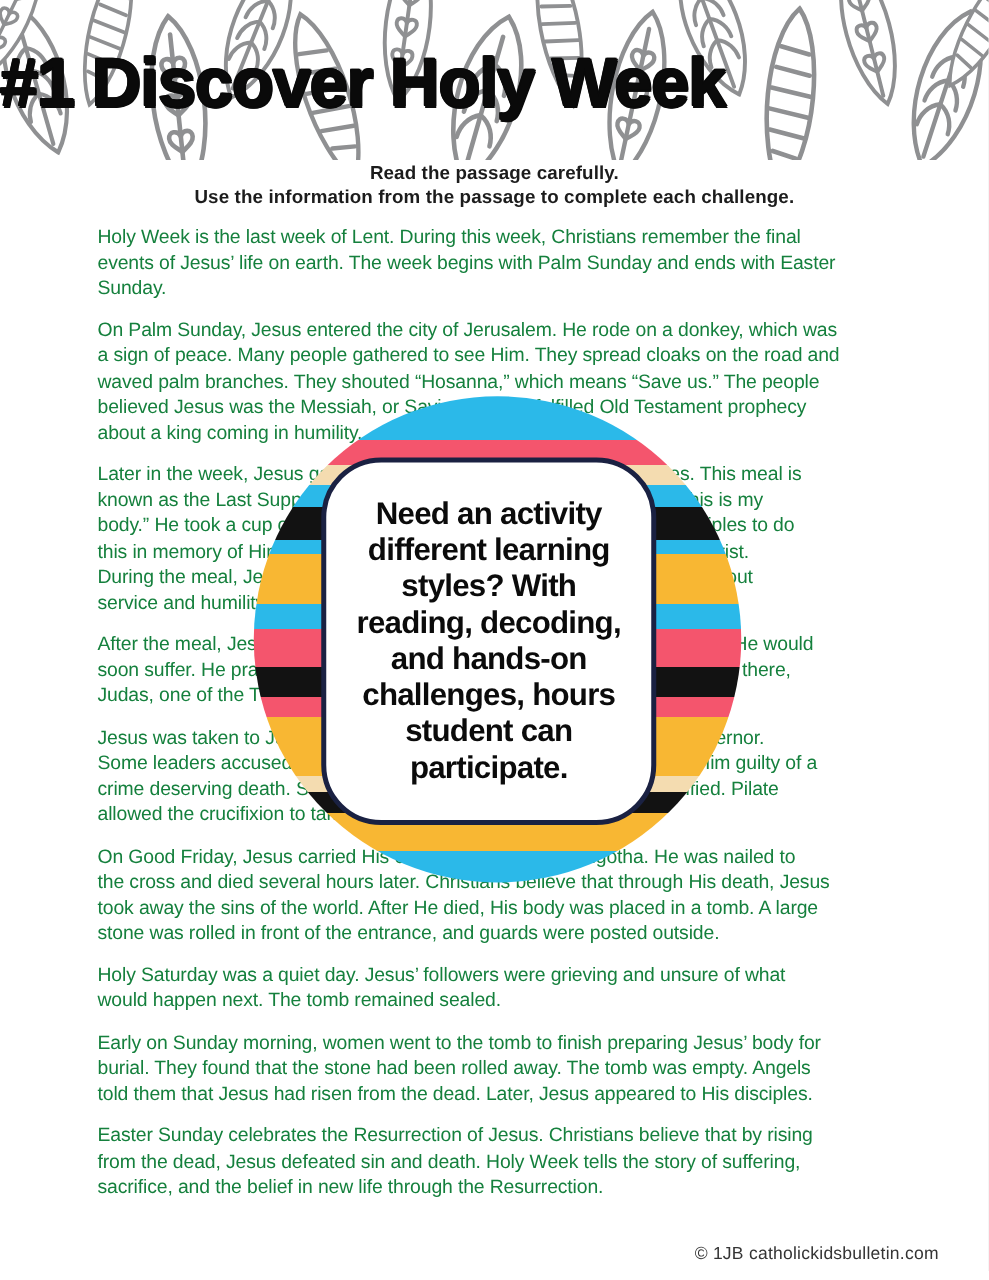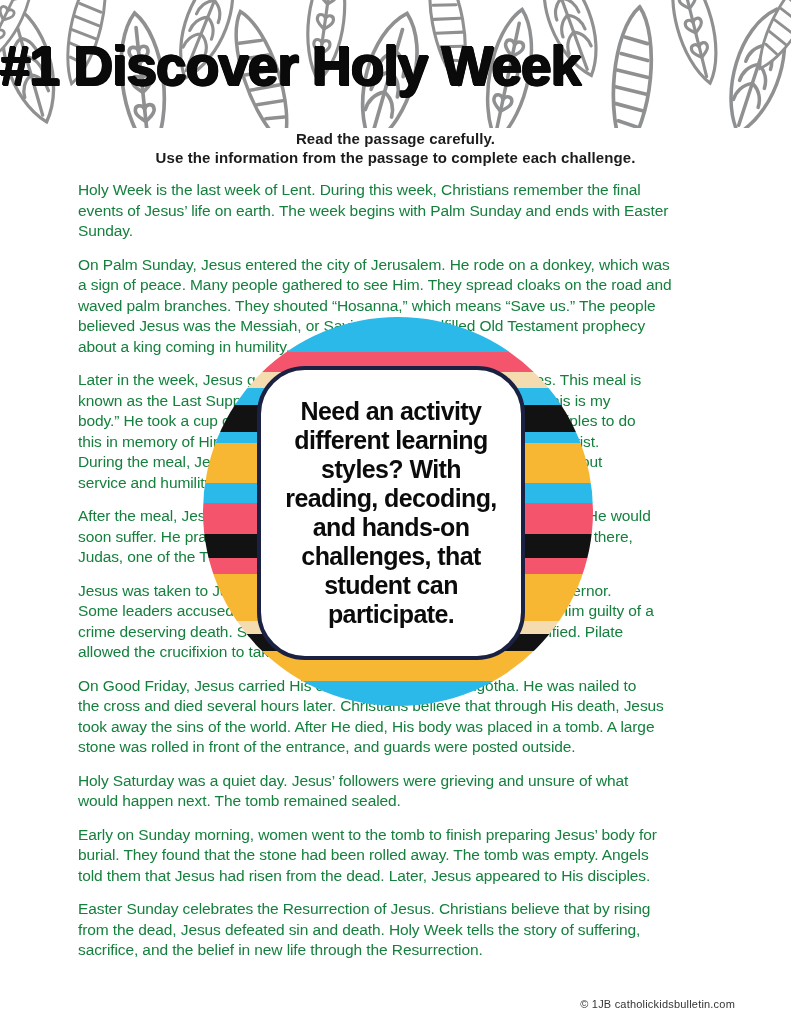--- a/index.html
+++ b/index.html
@@ -40,22 +40,22 @@
     border:4px solid #1a2142; border-radius:48px; z-index:3;
     display:flex; flex-direction:column; justify-content:center; align-items:center;
     padding:6px 2px;
   }
   .oline{
     font-size:25px; font-weight:bold; line-height:29px;
     letter-spacing:-0.6px; color:#0b0b0b; white-space:nowrap; text-align:center;
   }
   
   .footer{
-    position:absolute; right:56px; bottom:14px;
-    font-size:11px; color:#343434; letter-spacing:.2px; z-index:1;
+    position:absolute; right:40px; bottom:14px;
+    font-size:14px; color:#343434; letter-spacing:.2px; z-index:1;
   }
 </style>
 </head>
 <body>
 
 <div class="page">
 
   <svg class="leafband" viewBox="0 0 791 128" xmlns="http://www.w3.org/2000/svg">
     <defs>
       <g id="leafA" stroke="#8f9092" fill="#ffffff" stroke-width="3.5" stroke-linecap="round">
@@ -153,20 +153,20 @@
     </div>
 
   <div class="overlay-circle" style="background: linear-gradient(rgb(43, 185, 233) 0%, rgb(43, 185, 233) 9%, rgb(244, 85, 109) 9%, rgb(244, 85, 109) 14.2%, rgb(244, 220, 176) 14.2%, rgb(244, 220, 176) 18.3%, rgb(43, 185, 233) 18.3%, rgb(43, 185, 233) 22.7%, rgb(18, 18, 18) 22.7%, rgb(18, 18, 18) 29.6%, rgb(43, 185, 233) 29.6%, rgb(43, 185, 233) 32.5%, rgb(248, 183, 51) 32.5%, rgb(248, 183, 51) 42.8%, rgb(43, 185, 233) 42.8%, rgb(43, 185, 233) 47.9%, rgb(244, 85, 109) 47.9%, rgb(244, 85, 109) 55.7%, rgb(18, 18, 18) 55.7%, rgb(18, 18, 18) 61.9%, rgb(244, 85, 109) 61.9%, rgb(244, 85, 109) 66%, rgb(248, 183, 51) 66%, rgb(248, 183, 51) 78.1%, rgb(244, 220, 176) 78.1%, rgb(244, 220, 176) 81.4%, rgb(18, 18, 18) 81.4%, rgb(18, 18, 18) 85.8%, rgb(248, 183, 51) 85.8%, rgb(248, 183, 51) 93.6%, rgb(43, 185, 233) 93.6%, rgb(43, 185, 233) 100%);"></div>
 
   <div class="overlay-card" style="border-color: rgb(26, 33, 66);">
       <div class="oline">Need an activity</div>
       <div class="oline">different learning</div>
       <div class="oline">styles? With</div>
       <div class="oline">reading, decoding,</div>
       <div class="oline">and hands-on</div>
-      <div class="oline">challenges, that</div>
+      <div class="oline">challenges, hours</div>
       <div class="oline">student can</div>
       <div class="oline">participate.</div>
     </div>
 
   <div class="footer">© 1JB catholickidsbulletin.com</div>
 
 </div>
 
 </body></html>

